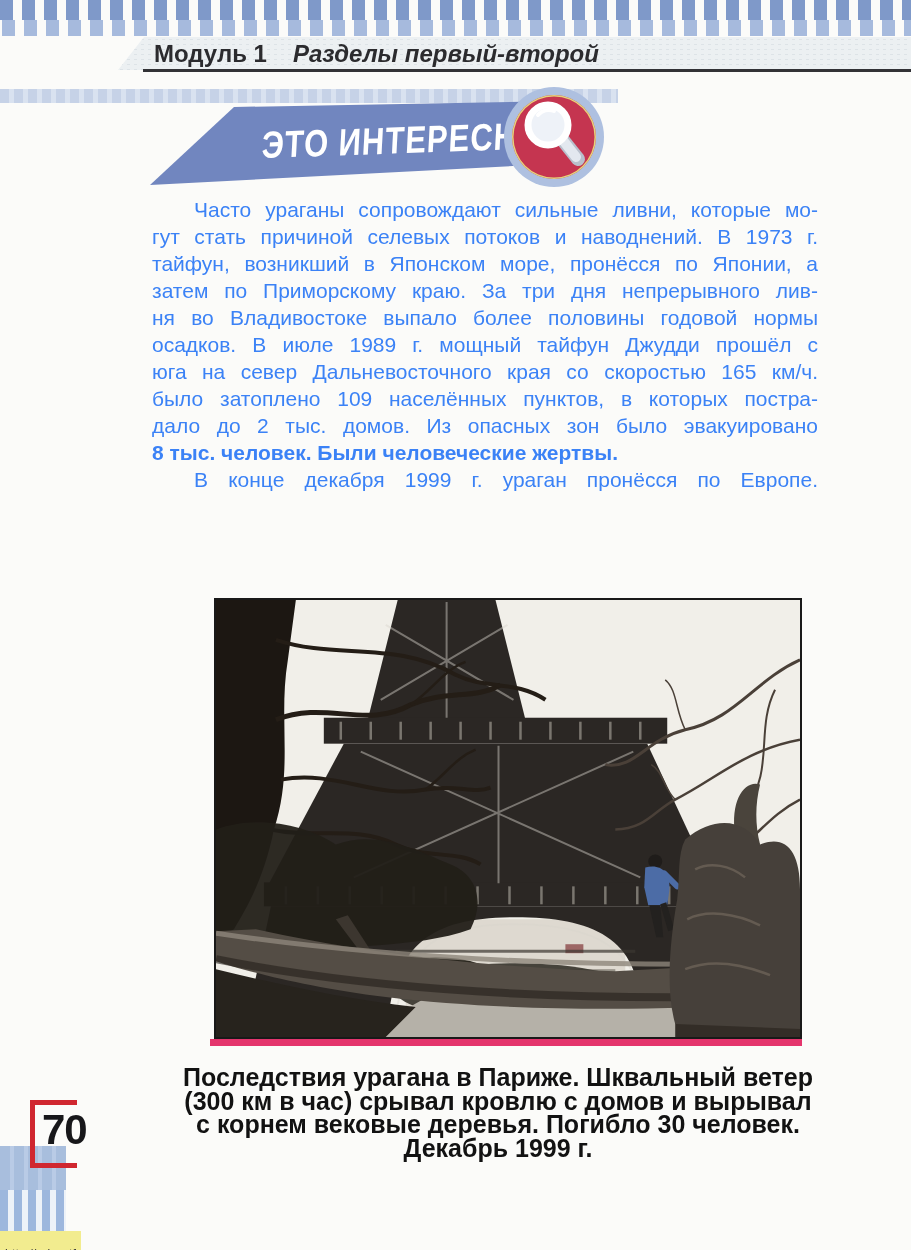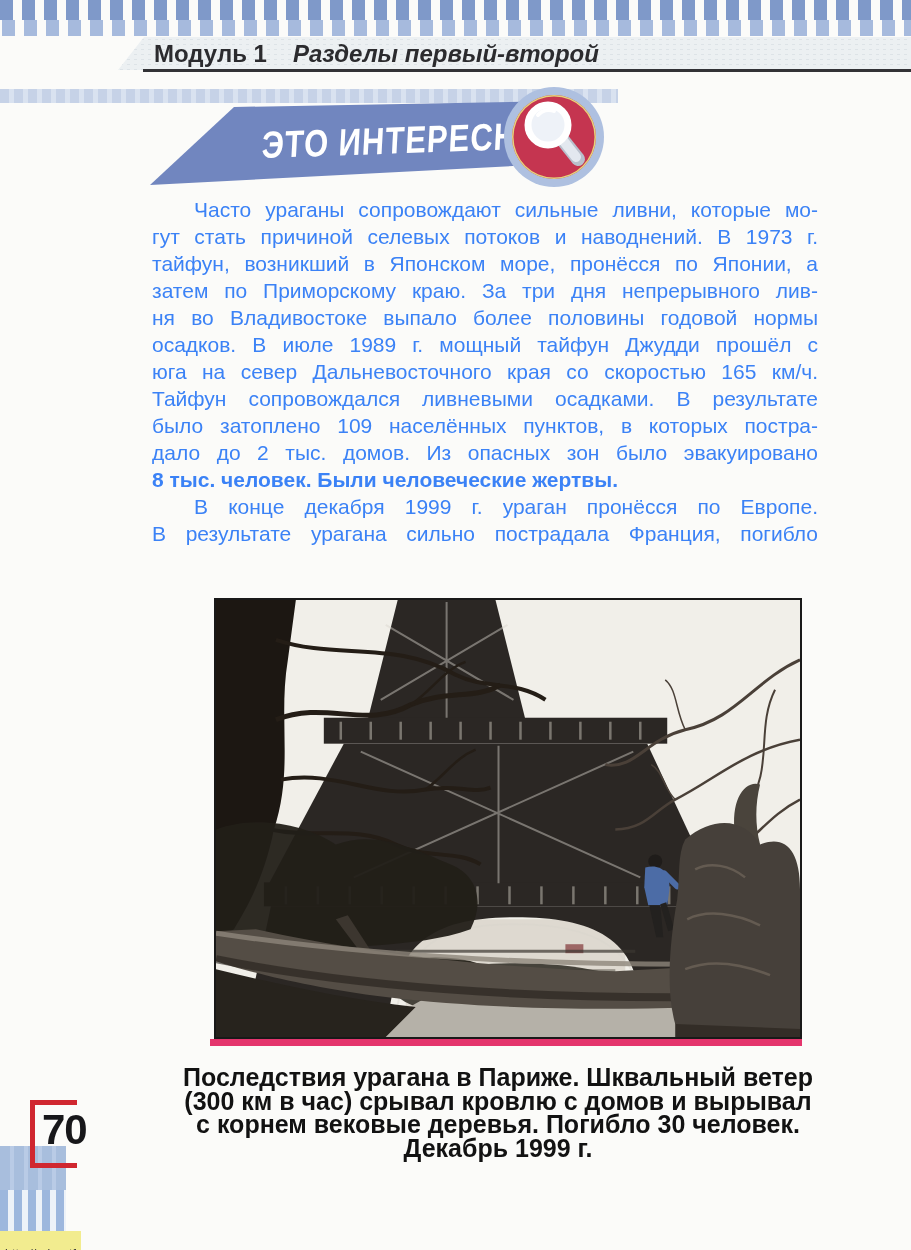--- a/index.html
+++ b/index.html
@@ -133,26 +133,24 @@
 </div>
 
 <div class="abs article">
     <div class="tline indent">Часто ураганы сопровождают сильные ливни, которые мо-</div>
     <div class="tline">гут стать причиной селевых потоков и наводнений. В 1973 г.</div>
     <div class="tline">тайфун, возникший в Японском море, пронёсся по Японии, а</div>
     <div class="tline">затем по Приморскому краю. За три дня непрерывного лив-</div>
     <div class="tline">ня во Владивостоке выпало более половины годовой нормы</div>
     <div class="tline">осадков. В июле 1989 г. мощный тайфун Джудди прошёл с</div>
     <div class="tline">юга на север Дальневосточного края со скоростью 165 км/ч.</div>
-    <div class="tline">Тайфун сопровождался ливневыми осадками. В результате</div>
     <div class="tline">было затоплено 109 населённых пунктов, в которых постра-</div>
     <div class="tline">дало до 2 тыс. домов. Из опасных зон было эвакуировано</div>
     <div class="tline lastline">8 тыс. человек. Были человеческие жертвы.</div>
     <div class="tline indent">В конце декабря 1999 г. ураган пронёсся по Европе.</div>
-    <div class="tline">В результате урагана сильно пострадала Франция, погибло</div>
   </div>
 
 <div class="abs photo-frame" aria-label="Поваленное ураганом дерево у Эйфелевой башни, Париж">
   <svg viewBox="0 0 585 438" preserveAspectRatio="none">
     <rect width="585" height="438" fill="#f1efe9"></rect>
 
     <rect x="190" y="320" width="220" height="100" fill="#ded9d0"></rect>
     <rect x="200" y="370" width="200" height="10" fill="#6a675e" opacity="0.6"></rect>
     <rect x="350" y="345" width="18" height="9" fill="#8c4a4a" opacity="0.8"></rect>
 

